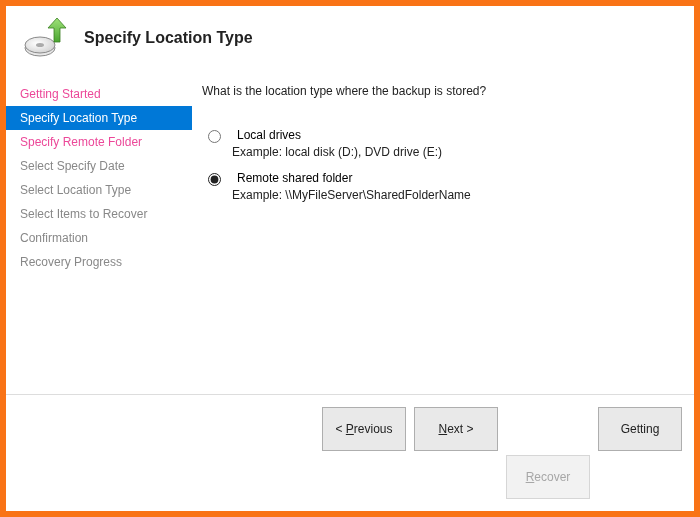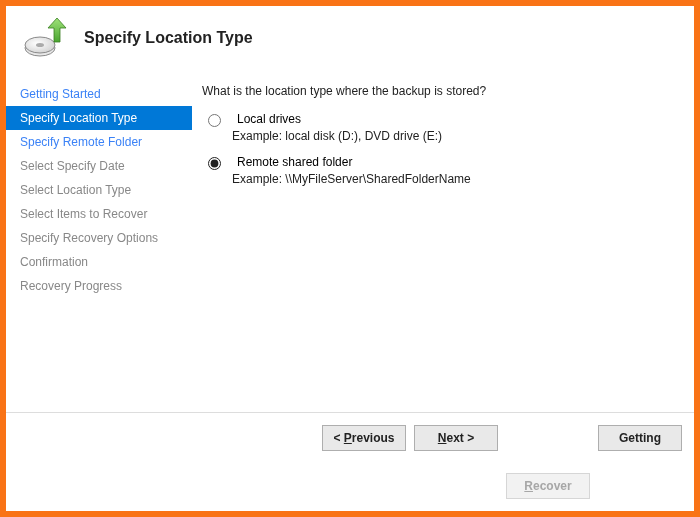--- a/index.html
+++ b/index.html
@@ -38,32 +38,32 @@
       width: 186px;
       padding: 8px 0;
       flex-shrink: 0;
     }
     .sidebar-item {
       padding: 3px 14px;
       color: #555;
       line-height: 18px;
       cursor: default;
     }
-    .sidebar-item.done { color: #3b82f6; }
+    .sidebar-item.done { color: #ec4899; }
     .sidebar-item.active {
       background: #0078d7;
       color: #fff;
     }
     .sidebar-item.pending { color: #888; }
     .content {
       flex: 1;
       padding: 10px 20px 10px 10px;
       color: #222;
     }
-    .question { margin-bottom: 14px; }
+    .question { margin-bottom: 30px; }
     .option-row {
       display: flex;
       align-items: flex-start;
       gap: 16px;
       margin-bottom: 2px;
       padding-left: 6px;
     }
     .option-row .radio {
       margin-top: 2px;
     }
@@ -76,29 +76,28 @@
     .footer {
       border-top: 1px solid #ddd;
       padding: 12px 12px;
       display: flex;
       justify-content: flex-end;
       gap: 8px;
       background: #fff;
     }
     .btn {
       min-width: 84px;
-      height: 26px;
+      height: 44px;
       border: 1px solid #aeaeae;
       background: #e9e9e9;
       font-family: inherit;
       font-size: 12px;
       padding: 0 10px;
       cursor: pointer;
       color: #222;
-      font-weight: bold;
     }
     .btn:disabled {
       color: #a7a7a7;
       background: #f2f2f2;
       border-color: #d6d6d6;
       cursor: default;
       margin-top: 48px;
     }
     .mnemonic { text-decoration: underline; }
     input[type="radio"] { accent-color: #222; }
@@ -132,21 +131,20 @@
 
   <div class="body">
 
     <div class="sidebar">
       <div class="sidebar-item done">Getting Started</div>
       <div class="sidebar-item active">Specify Location Type</div>
       <div class="sidebar-item done">Specify Remote Folder</div>
       <div class="sidebar-item pending">Select Specify Date</div>
       <div class="sidebar-item pending">Select Location Type</div>
       <div class="sidebar-item pending">Select Items to Recover</div>
-      <div class="sidebar-item pending">Specify Recovery Options</div>
       <div class="sidebar-item pending">Confirmation</div>
       <div class="sidebar-item pending">Recovery Progress</div>
     </div>
 
     <div class="content">
       <div class="question">What is the location type where the backup is stored?</div>
 
       <div class="option-row">
         <input type="radio" name="loc" class="radio" style="">
         <span class="option-label">Local drives</span>

